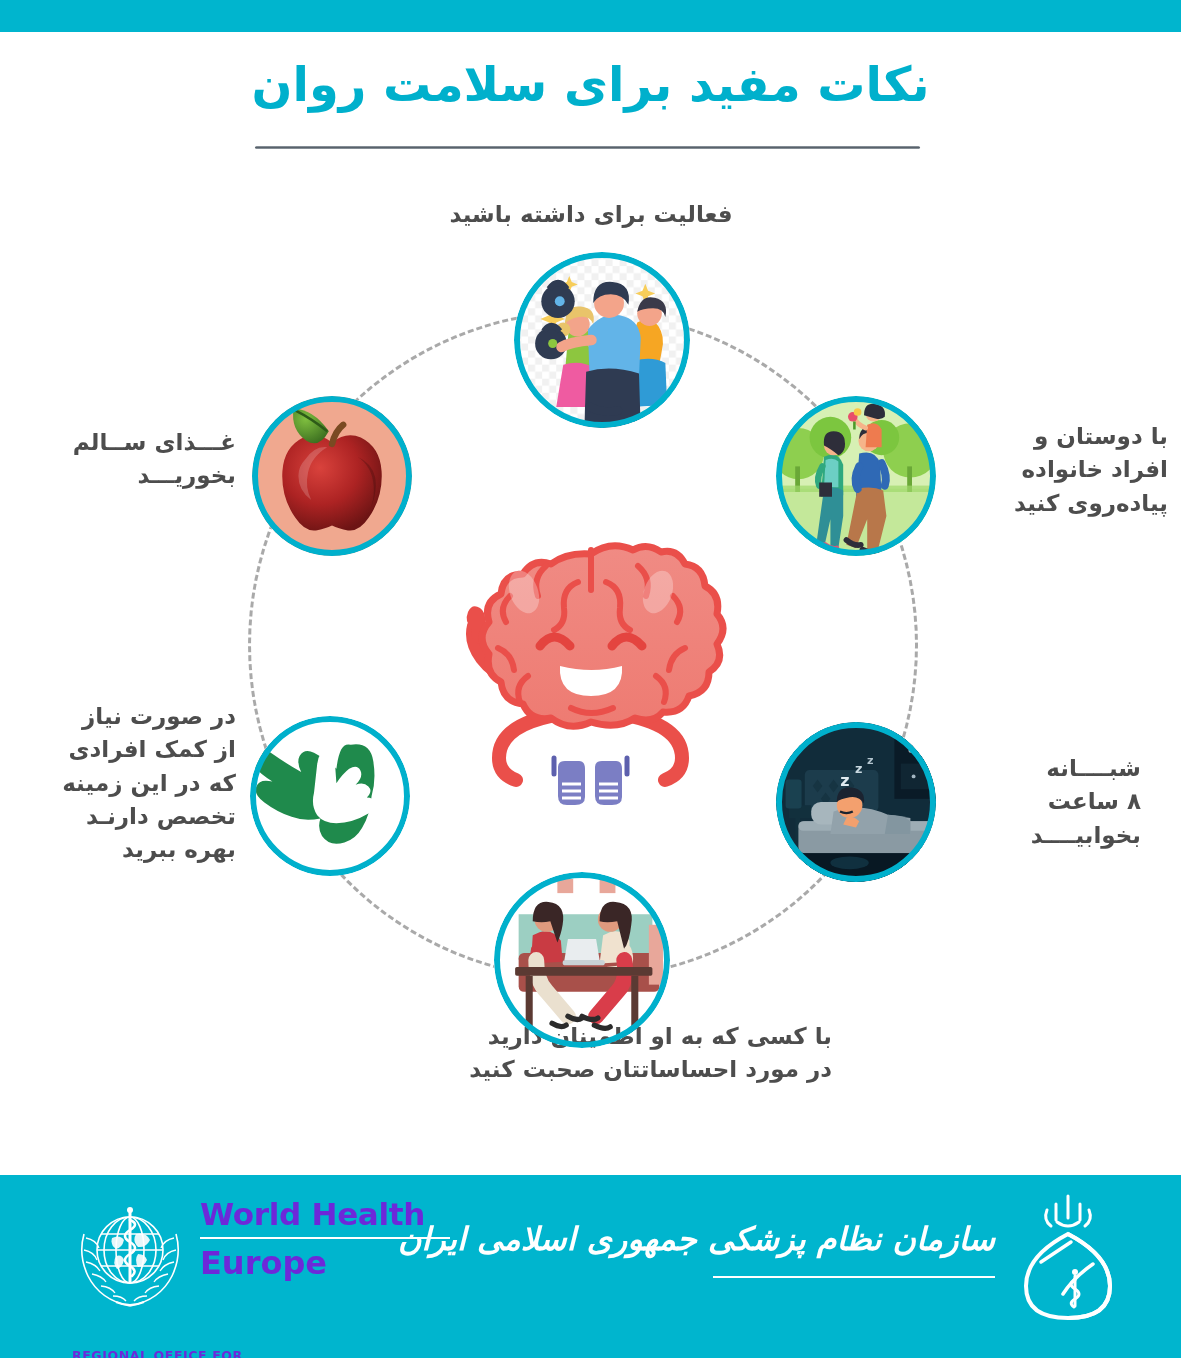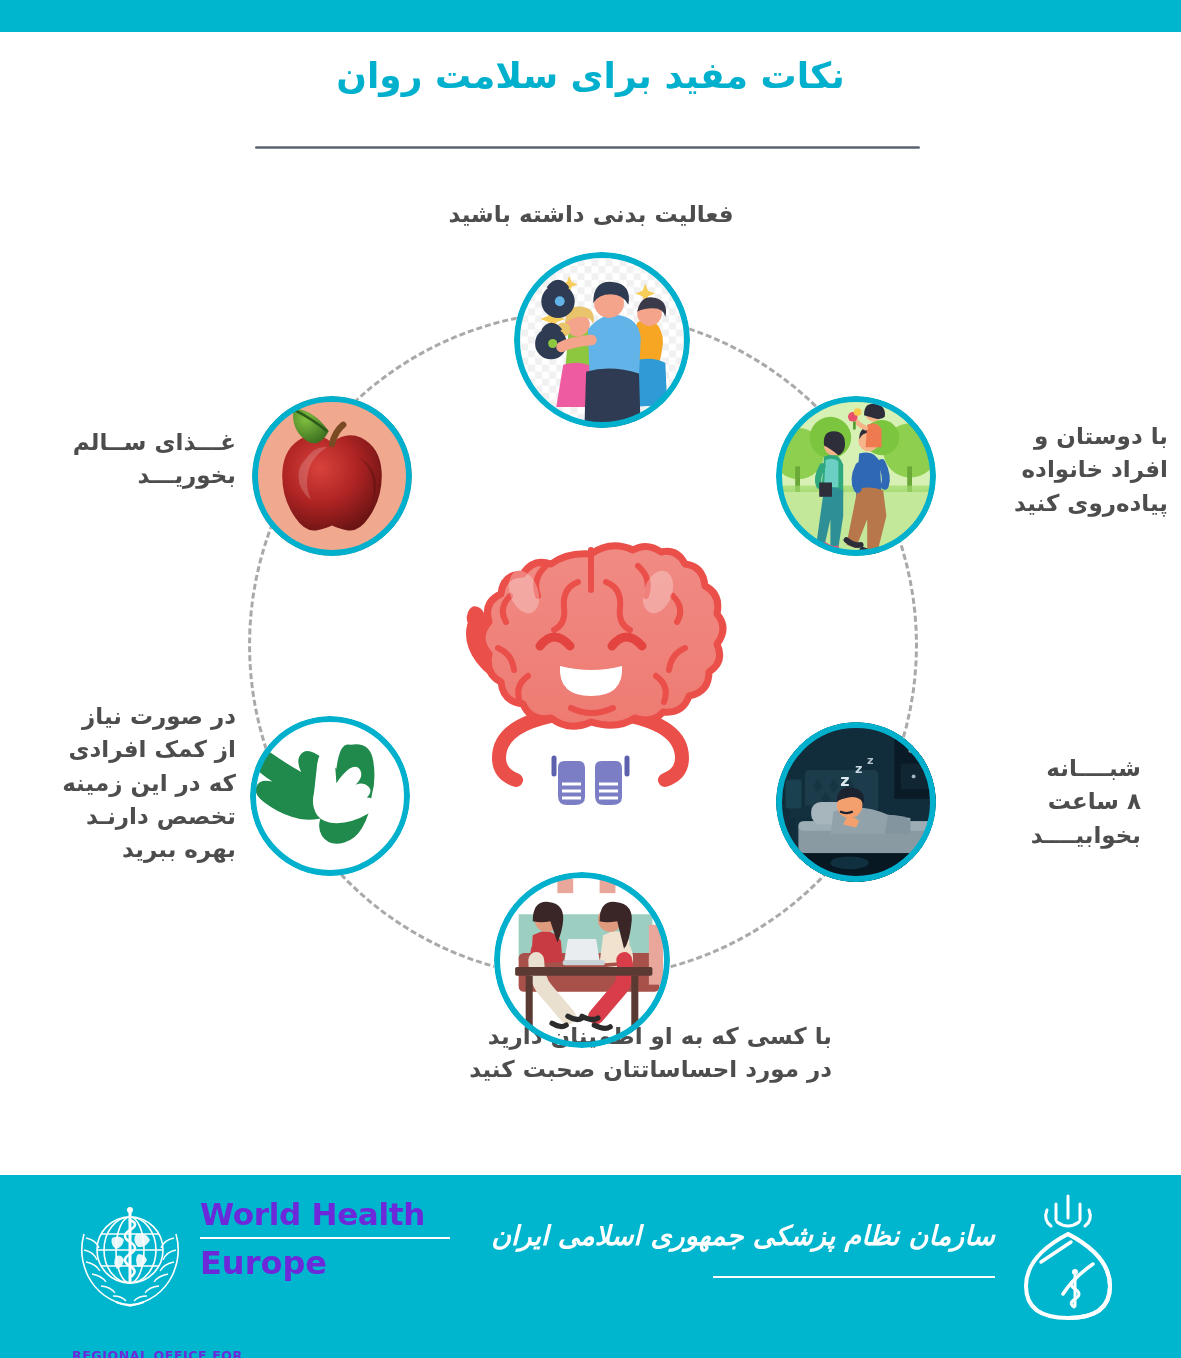--- a/index.html
+++ b/index.html
@@ -26,21 +26,21 @@
     width: 1181px; height: 183px;
     background: #00b5ce;
   }
 
   
   .title {
     position: absolute; left: 0; top: 52px;
     width: 1181px;
     text-align: center;
     color: #00b0cc;
-    font-size: 36px;
+    font-size: 48px;
     font-weight: bold;
     line-height: 1.35;
     direction: rtl;
     letter-spacing: 0.5px;
   }
   .title-rule {
     position: absolute; left: 255px; top: 146px;
     width: 665px; height: 3px;
     background: linear-gradient(to bottom, #9aa3ab, #59626b, #9aa3ab);
     border-radius: 2px;
@@ -131,21 +131,21 @@
   .irimc {
     position: absolute; right: 52px; top: 1192px;
     width: 470px; height: 140px;
     color: #ffffff;
   }
   .irimc-emblem { position: absolute; right: 0; top: 0; width: 122px; height: 130px; }
   .irimc-name {
     position: absolute; right: 134px; top: 28px;
     width: 330px; text-align: left;
     direction: rtl;
-    font-size: 27px;
+    font-size: 32px;
     font-family: "DejaVu Serif", "Liberation Serif", serif;
     font-style: italic;
     font-weight: bold;
     white-space: nowrap;
   }
   .irimc-rule {
     position: absolute; right: 134px; top: 84px;
     width: 282px; height: 2px; background: #ffffff;
   }
   .irimc-url {
@@ -220,21 +220,21 @@
             <circle cx="25" cy="28" r="9.5" fill="#2f3b52"></circle>
             <path d="M20 21 q5 -7 10 0" stroke="#2f3b52" stroke-width="3.5" fill="none"></path>
             <circle cx="26" cy="28" r="2.8" fill="#62b4e8"></circle>
             <path d="M43 88 q8 4 16 2" stroke="#2f3b52" stroke-width="5" fill="none" stroke-linecap="round"></path>
           </g>
         </g>
       </svg>
     </div>
     <div class="ring"></div>
   </div>
-  <div class="label lbl-exercise">فعالیت بدنی داشته باشید</div>
+  <div class="label lbl-exercise">فعالیت برای داشته باشید</div>
 
   <div class="node node-walk">
     <div class="art">
       <svg viewBox="0 0 100 100" xmlns="http://www.w3.org/2000/svg">
         <defs>
             <clipPath id="clipWalk">
               <circle cx="50" cy="50" r="50"></circle>
             </clipPath>
           </defs>
         <g clip-path="url(#clipWalk)">

